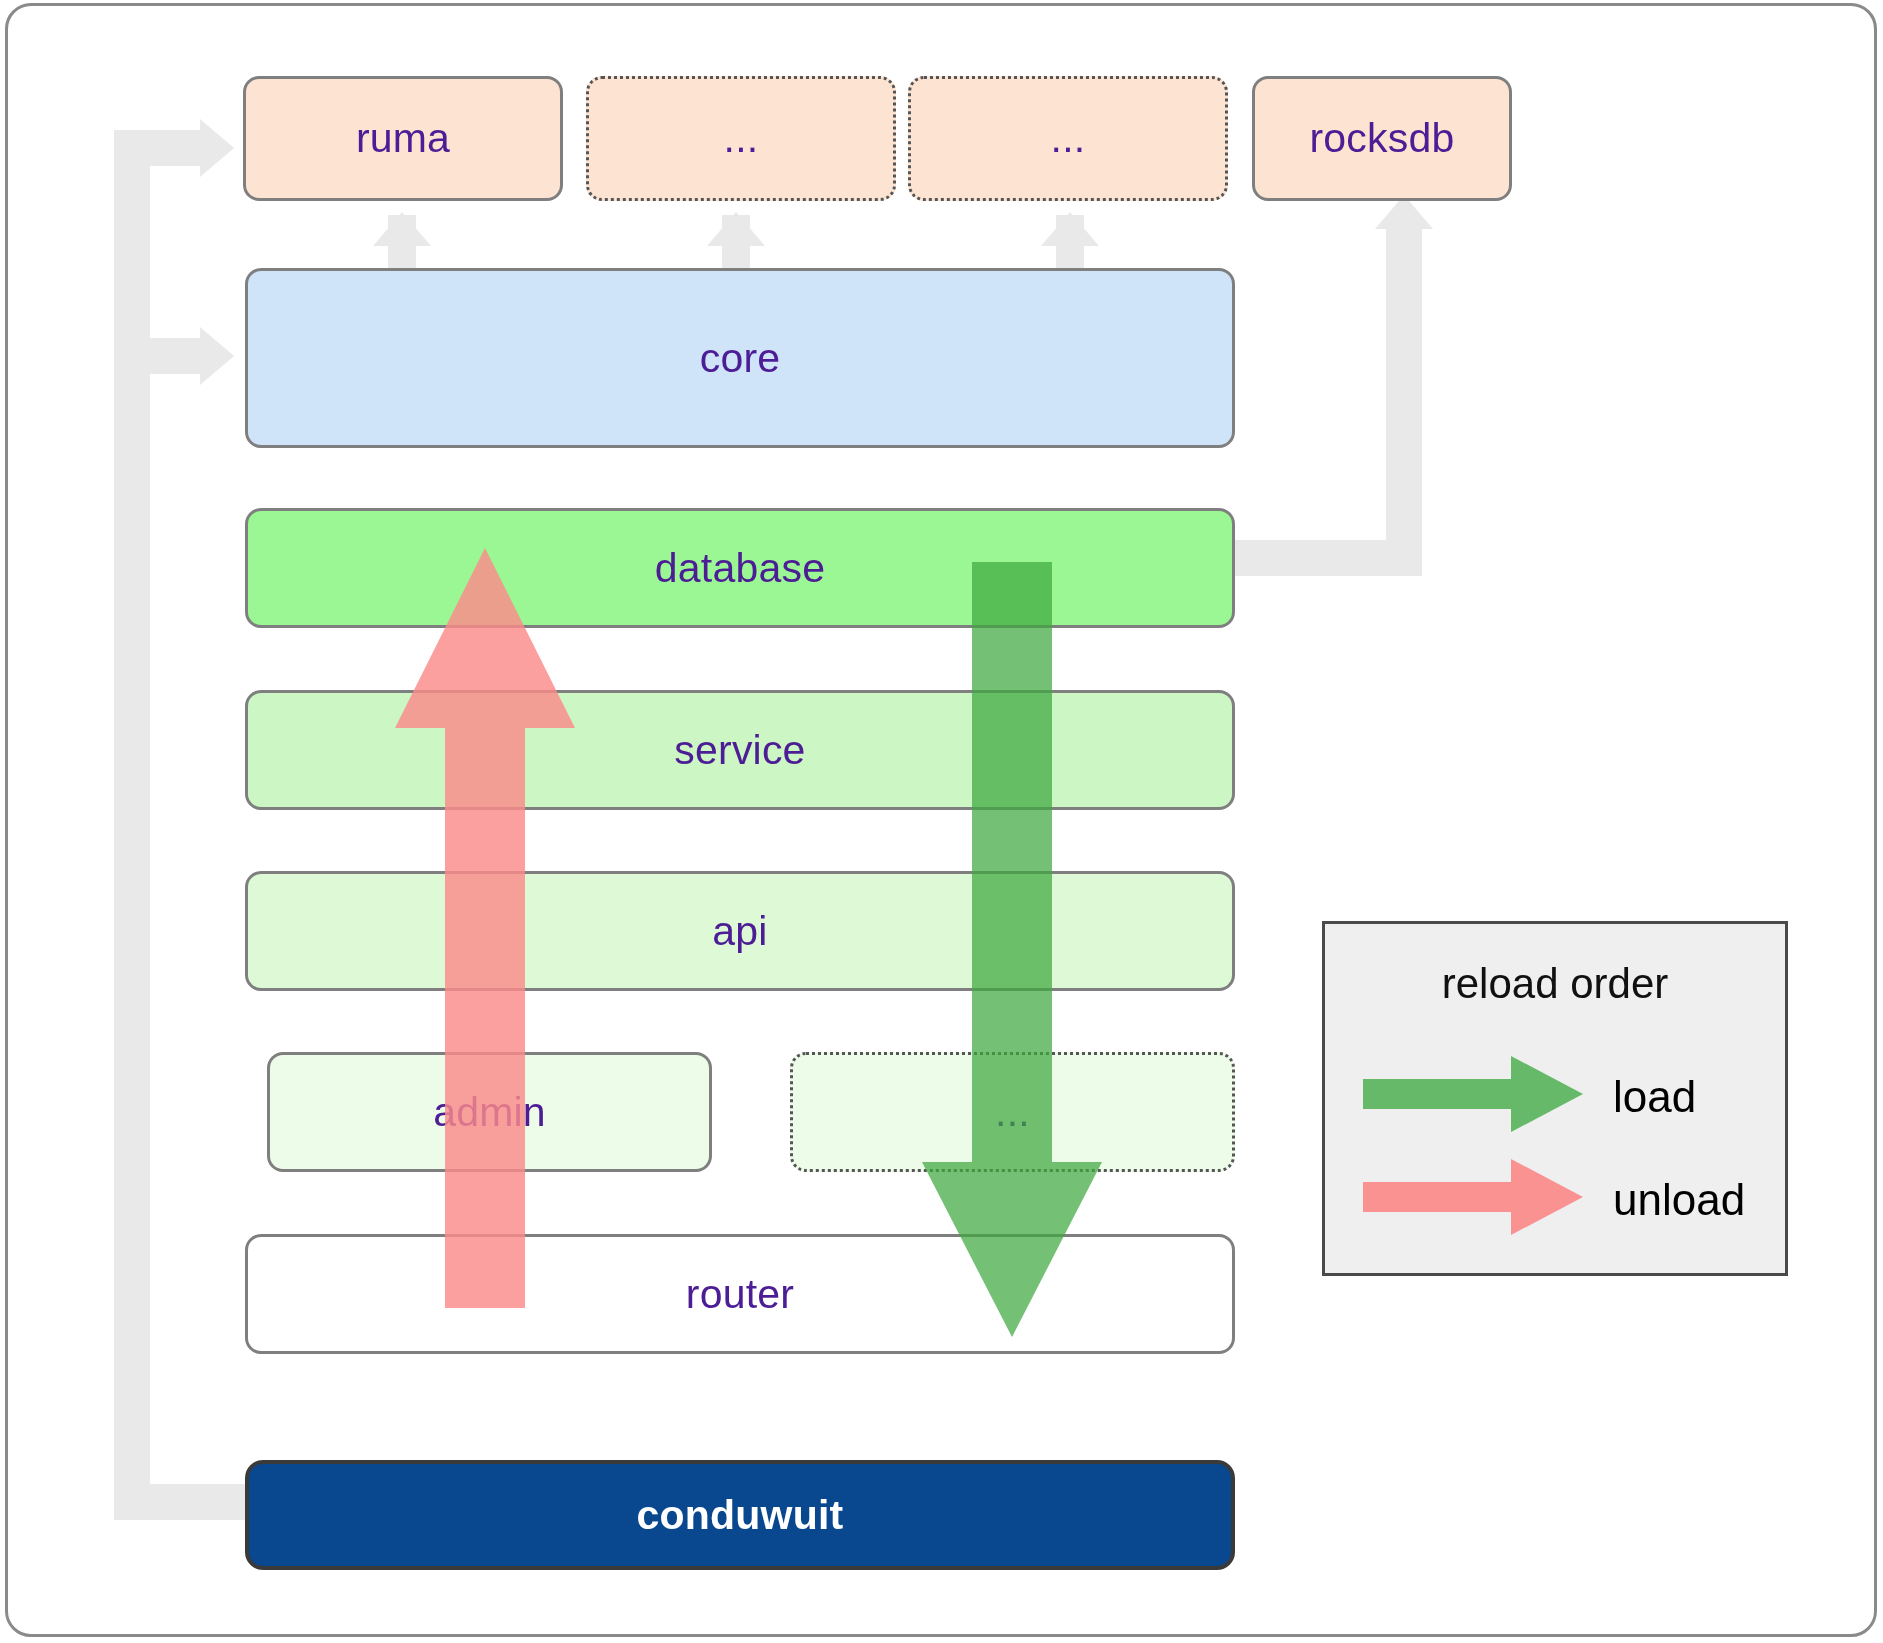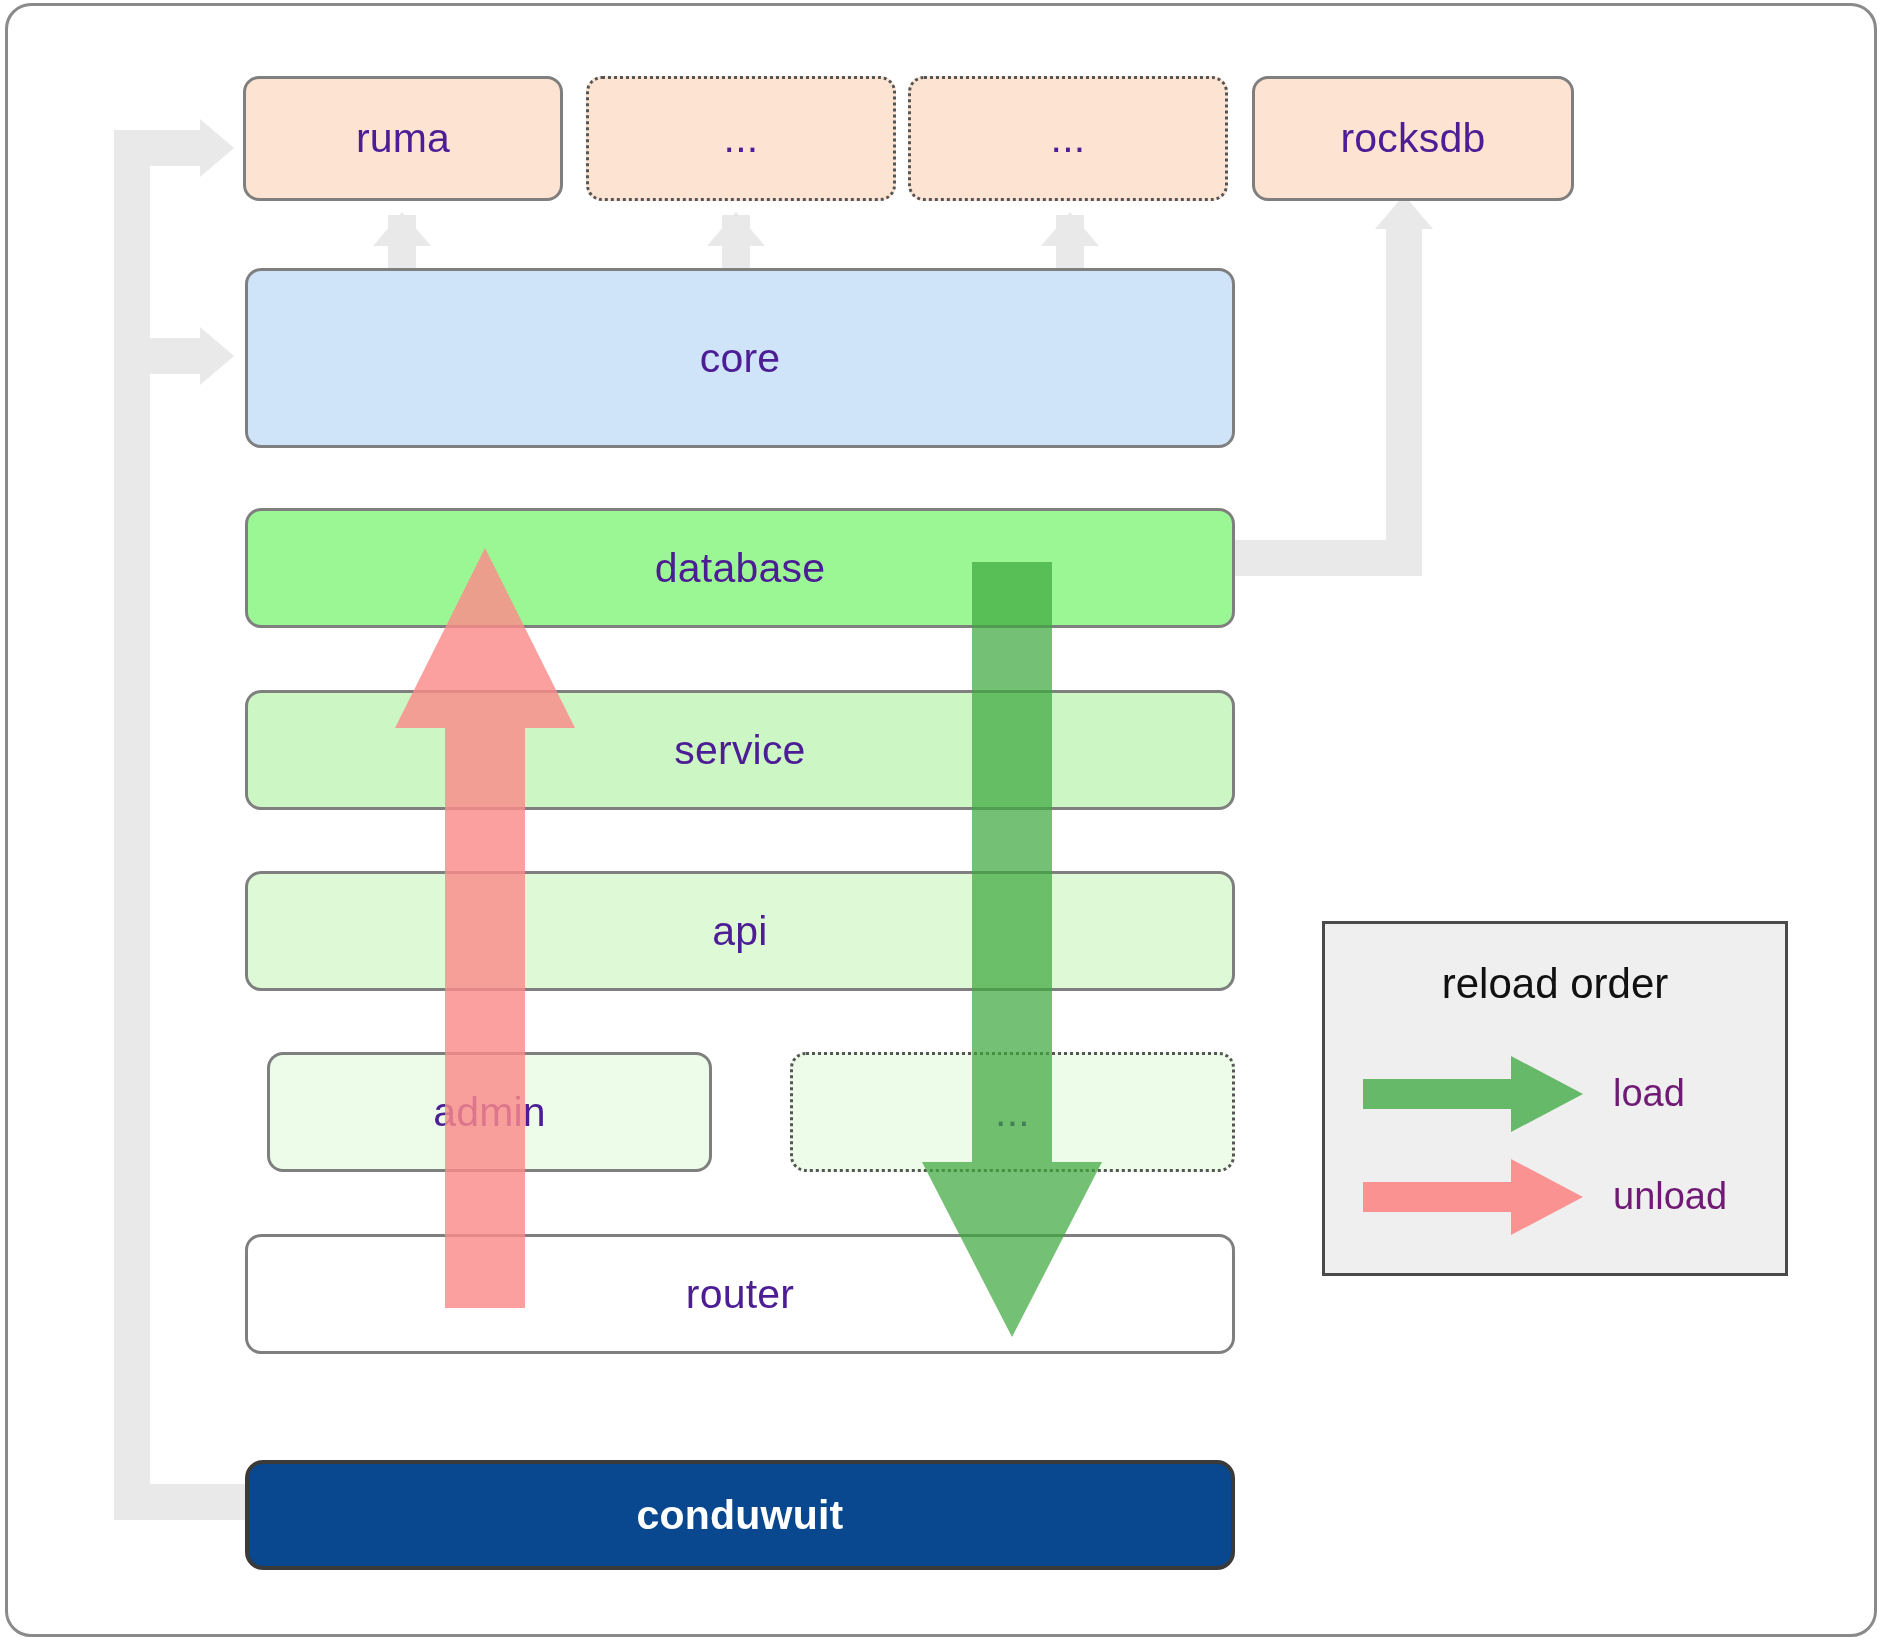--- a/index.html
+++ b/index.html
@@ -104,22 +104,22 @@
     position: absolute;
     top: 36px;
     left: 0;
     width: 100%;
     text-align: center;
     font-size: 42px;
     color: #111111;
   }
   .legend-label {
     position: absolute;
-    font-size: 38px;
-    color: #701a75;
+    font-size: 44px;
+    color: #000000;
   }
 </style>
 </head>
 <body>
 
 <div id="canvas">
   <div class="frame"></div>
 
   <div class="grey" style="left:114px; top:130px; width:36px; height:1390px;"></div>
 
@@ -149,21 +149,21 @@
   </div>
 
   <div class="node dotted peach" style="left:586px; top:76px; width:310px; height:125px;">
     <span>...</span>
   </div>
 
   <div class="node dotted peach" style="left:908px; top:76px; width:320px; height:125px;">
     <span>...</span>
   </div>
 
-  <div class="node solid peach" style="left:1252px; top:76px; width:322px; height:125px;">
+  <div class="node solid peach" style="left:1252px; top:76px; width:260px; height:125px;">
     <span>rocksdb</span>
   </div>
 
   <div class="node solid core" style="left:245px; top:268px; width:990px; height:180px;">
     <span>core</span>
   </div>
 
   <div class="node solid g-database" style="left:245px; top:508px; width:990px; height:120px;">
     <span>database</span>
   </div>

